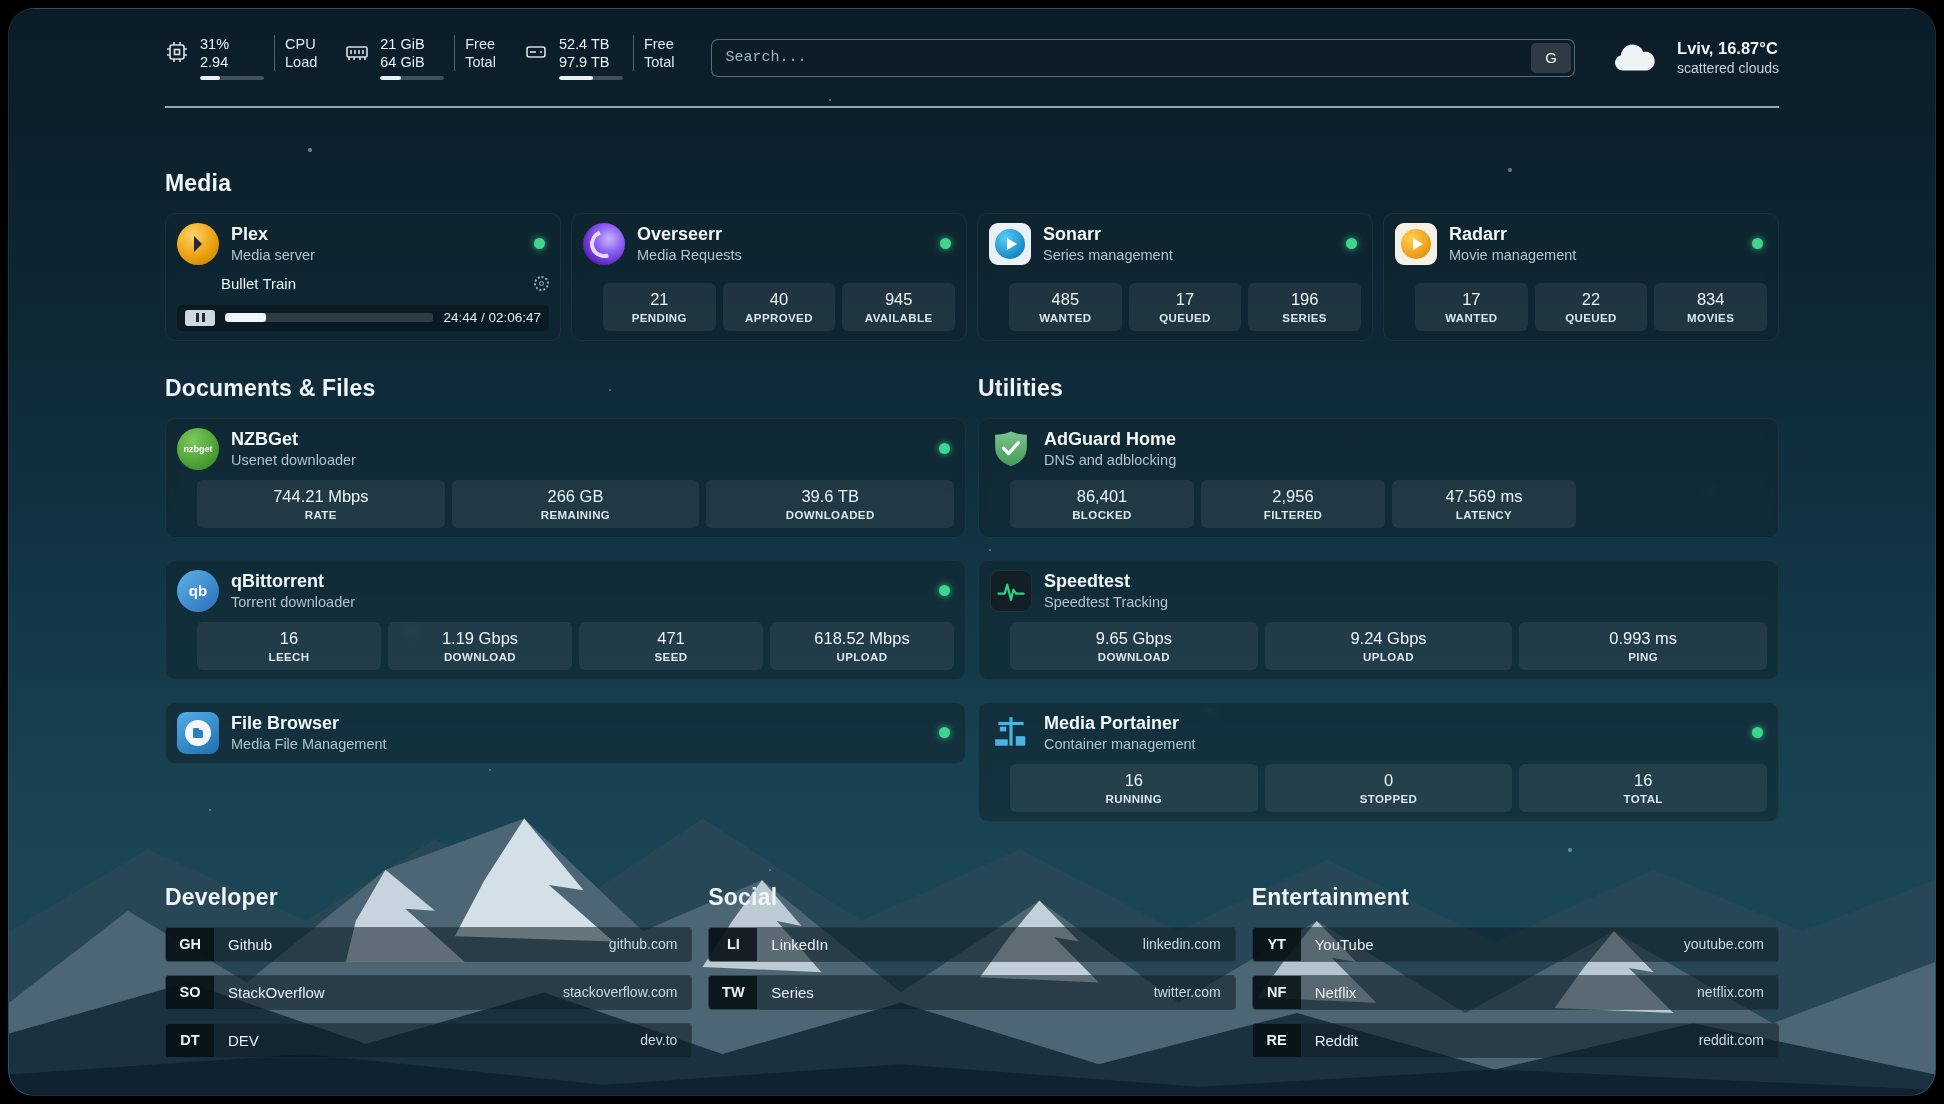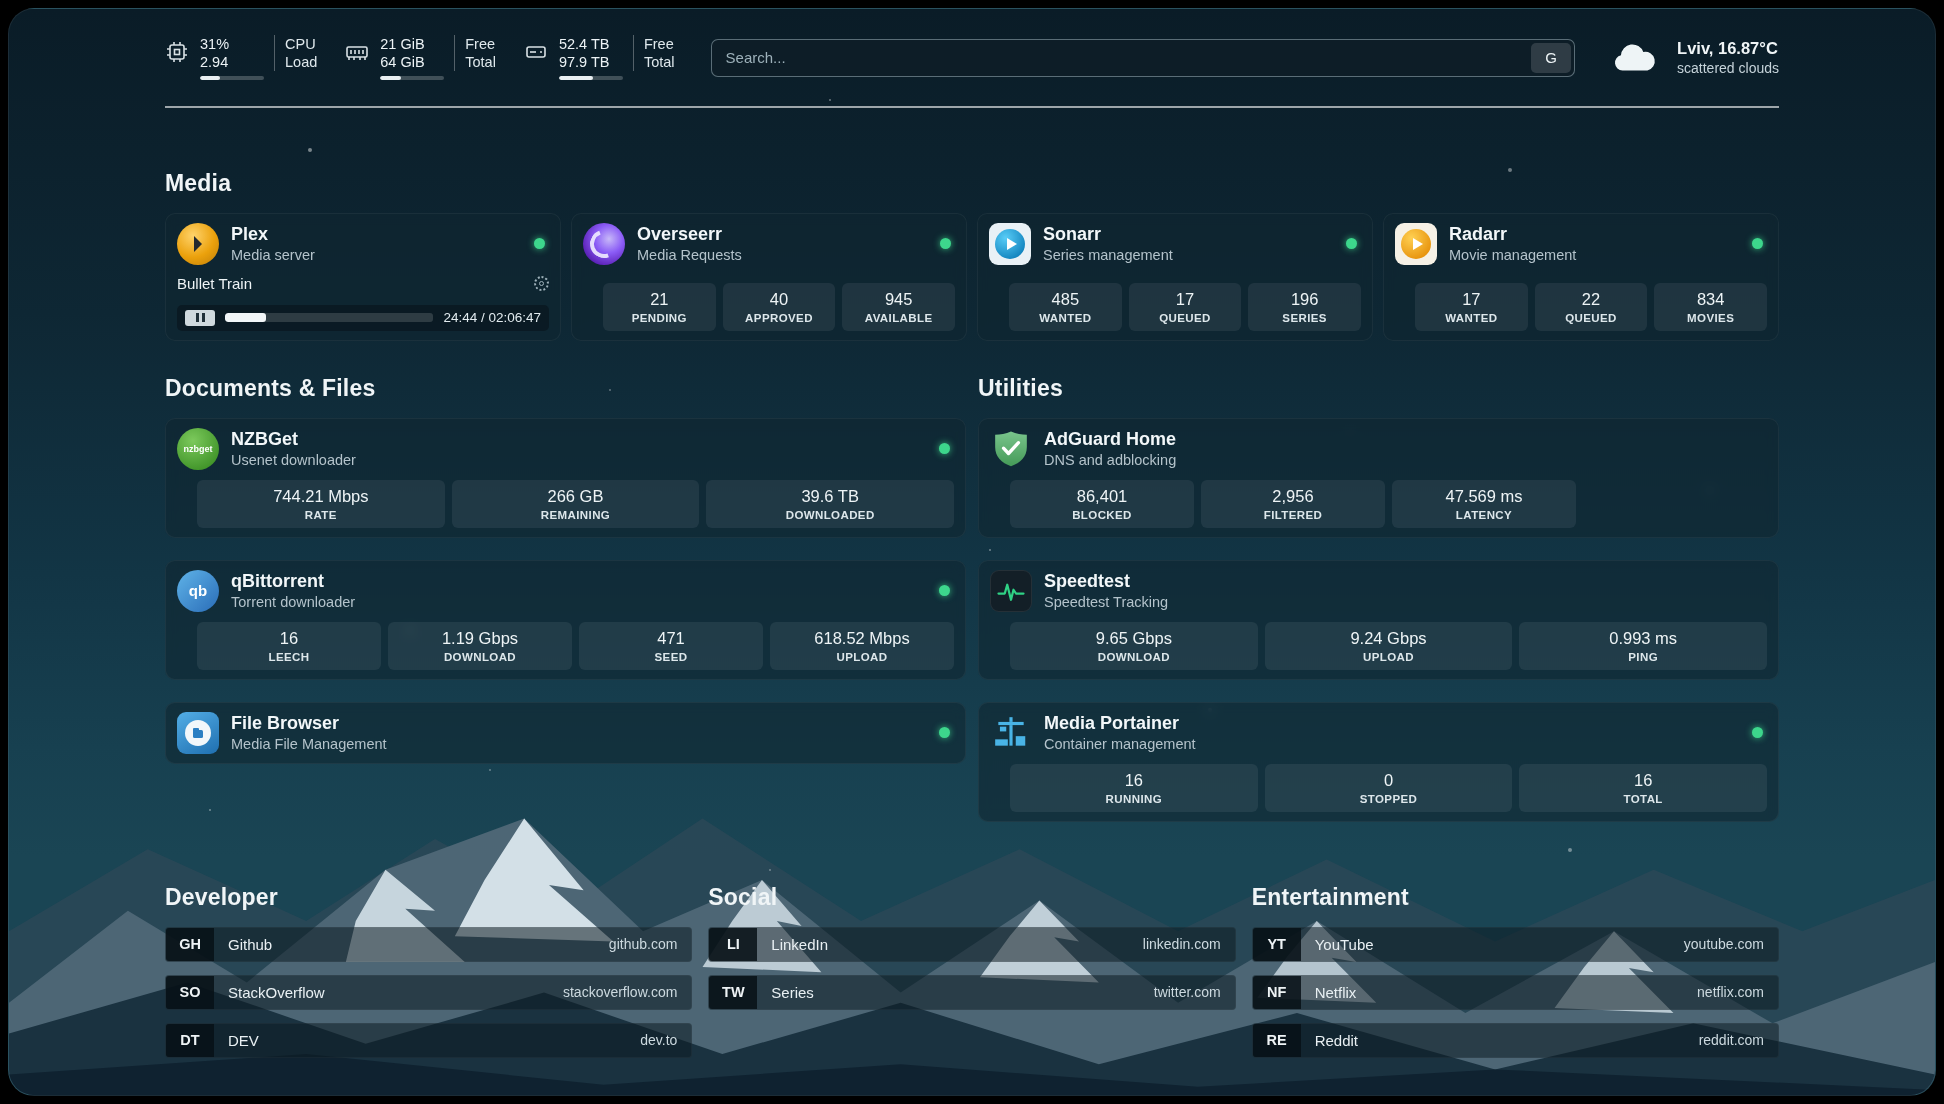--- a/index.html
+++ b/index.html
@@ -34,21 +34,21 @@
   .m-bar { width: 100%; min-width: 64px; height: 4px; border-radius: 2px; margin-top: 5px;
     background: rgba(255,255,255,0.22); overflow: hidden; }
   .m-fill { height: 100%; background: #e9eff2; border-radius: 2px; }
   .m-labels { display: flex; flex-direction: column; margin-left: 10px; padding-left: 10px;
     border-left: 1px solid rgba(255,255,255,0.3); }
   .m-labels span { font-size: 14.5px; line-height: 18px; color: #dfe8ec; }
 
   .search { flex: 1; display: flex; align-items: stretch; margin: 0 36px; height: 38px;
     background: rgba(15,30,39,0.75); border: 1px solid rgba(168,189,199,0.5); border-radius: 7px; overflow: hidden; }
   .search-input { flex: 1; background: transparent; border: none; outline: none; color: #eef4f6;
-    font-size: 15px; padding: 0 14px; font-family: Liberation Sans, sans-serif; }
+    font-size: 15px; padding: 0 14px; font-family: Liberation Mono, monospace; }
   .search-input::placeholder { color: #9db1ba; }
   .search-btn { width: 40px; margin: 3px; border: none; border-radius: 5px; cursor: pointer;
     background: rgba(255,255,255,0.14); color: #eef4f6; font-size: 15px; font-family: inherit; }
 
   .weather { display: flex; align-items: center; gap: 20px; }
   .w-loc { font-size: 16.5px; font-weight: 600; color: #f0f5f7; line-height: 21px; }
   .w-cond { font-size: 14px; color: #c6d3da; line-height: 18px; }
 
   .divider { height: 1.5px; background: rgba(255,255,255,0.6); margin-top: 26px; }
 
@@ -102,21 +102,21 @@
   .ic-nzbget { background: radial-gradient(circle at 38% 30%, #7cc95c, #3f9328 80%); }
   .icon-text-sm { font-size: 9px; font-weight: 700; color: #fff; }
   .ic-qbit { background: linear-gradient(135deg, #5fb3e8, #2a6db8); }
   .icon-text-md { font-size: 15px; font-weight: 700; color: #fff; }
   .ic-fb { background: linear-gradient(150deg, #53aee6, #1f6fb0); }
   .fb-circle { width: 26px; height: 26px; border-radius: 50%; background: #f2f7fa;
     display: flex; align-items: center; justify-content: center; }
   .ic-speedtest { background: #131f27; border: 1px solid rgba(255,255,255,0.08); }
 
   
-  .now-playing { display: flex; align-items: center; margin-top: 6px; }
+  .now-playing { display: flex; align-items: center; margin-top: 6px; margin-left: 44px; }
   .np-title { font-size: 15px; color: #eef4f6; }
   .gear { margin-left: auto; width: 15px; height: 15px; border-radius: 50%;
     border: 2px dotted #9fb2bb; position: relative; cursor: pointer; }
   .gear::before { content: ""; position: absolute; inset: 3px; border-radius: 50%; border: 1.5px solid #9fb2bb; }
   .player { display: flex; align-items: center; gap: 10px; margin-top: 8px; height: 26px;
     background: rgba(8,20,27,0.6); border-radius: 5px; padding: 0 8px; }
   .pause-btn { width: 30px; height: 16px; border-radius: 3px; background: #cfd9de; flex: none;
     display: flex; align-items: center; justify-content: center; gap: 3px; cursor: pointer; }
   .pause-btn i { display: block; width: 3px; height: 9px; background: #203039; }
   .track { flex: 1; height: 9px; border-radius: 3px; background: rgba(255,255,255,0.15); overflow: hidden; }

